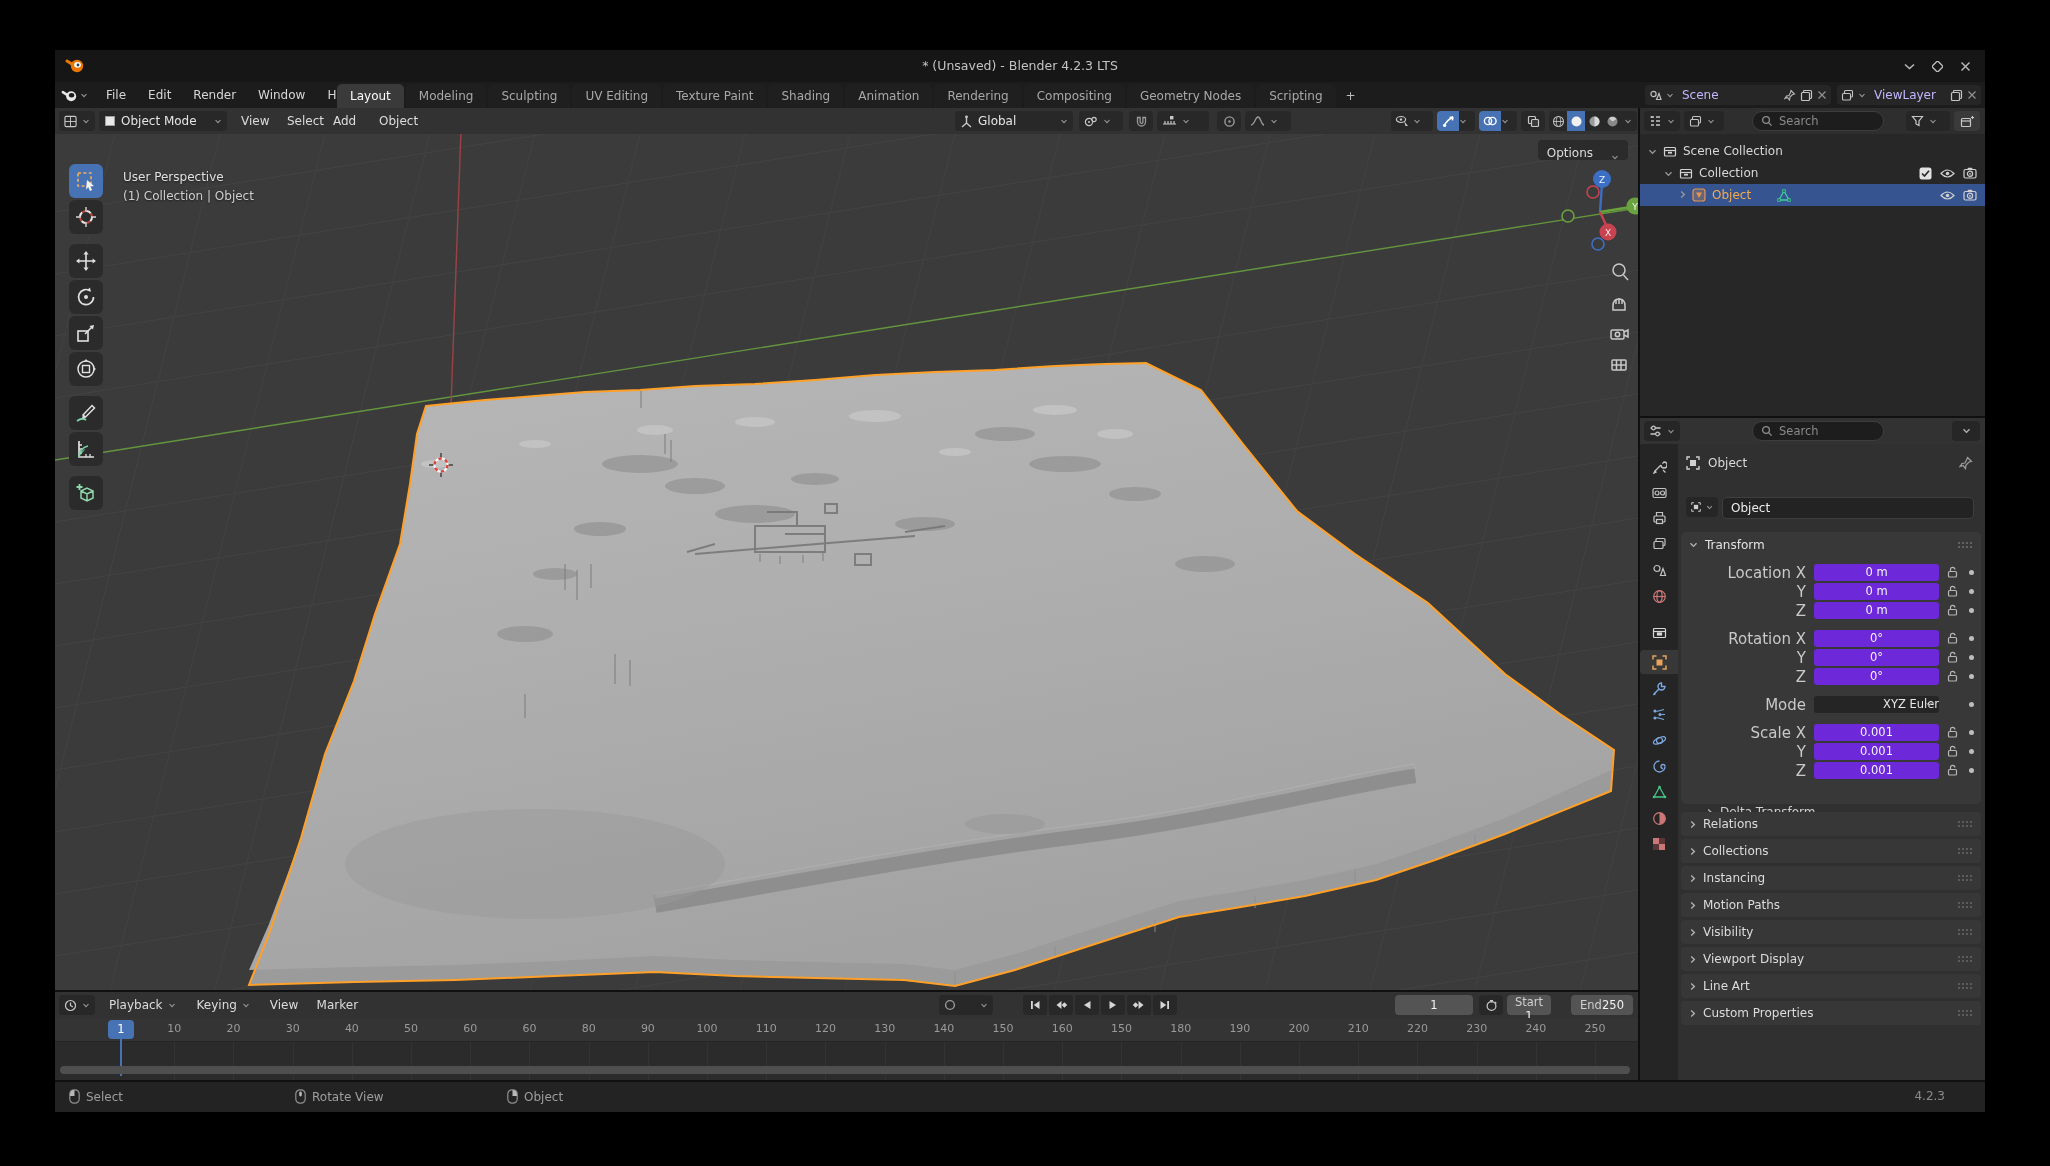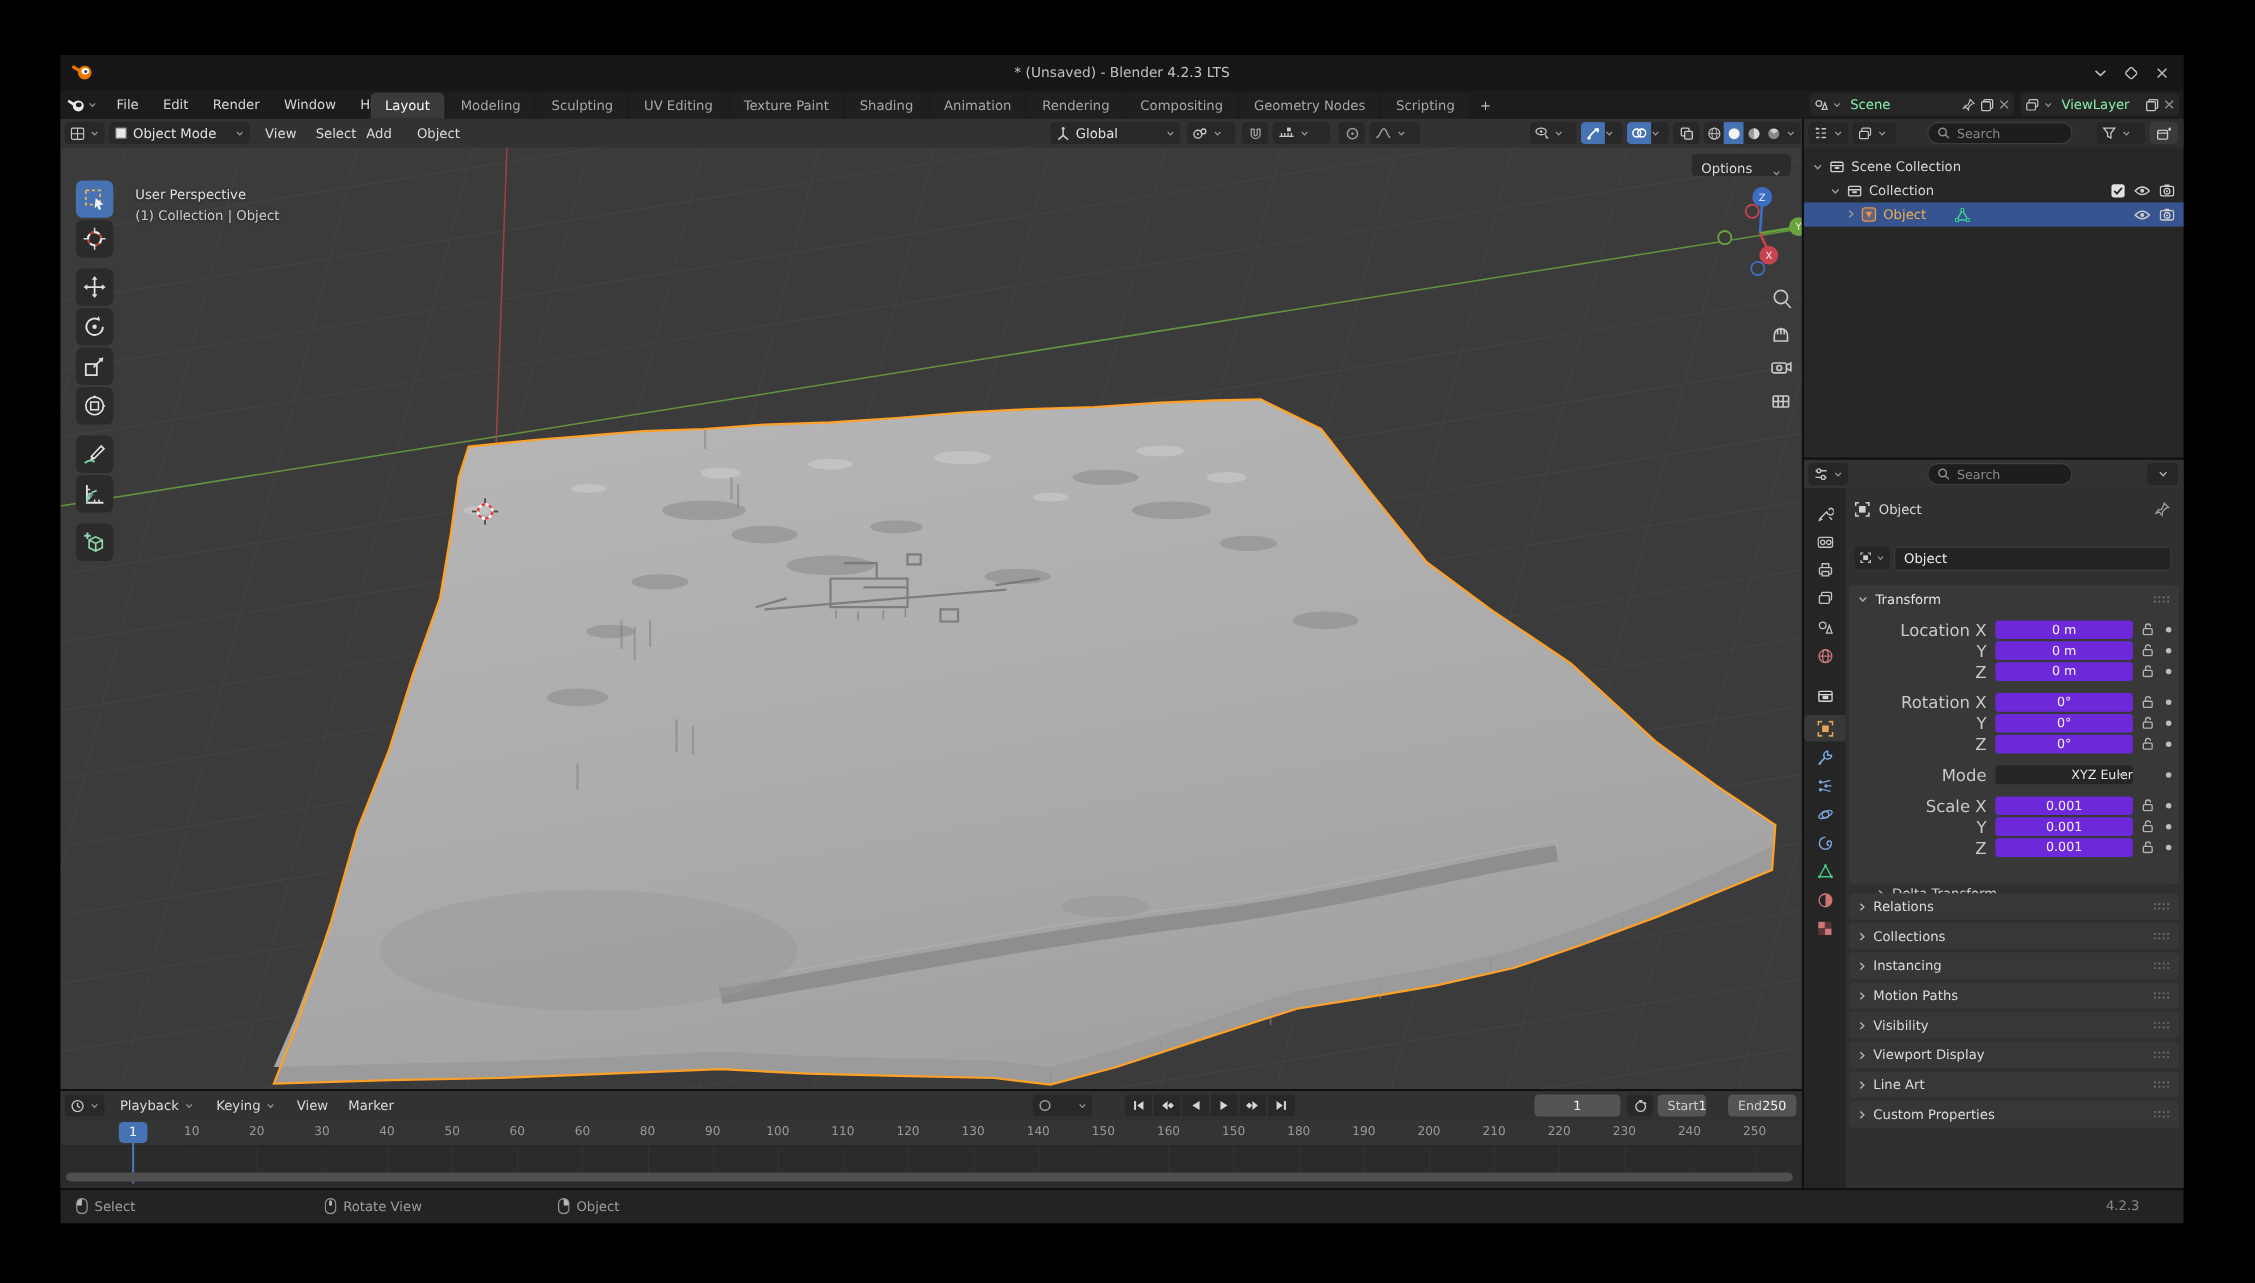--- a/index.html
+++ b/index.html
@@ -17,21 +17,21 @@
   
   #topbar { position:absolute; left:0; top:32px; width:1930px; height:26px; background:#1c1c1c; }
   .tmenu { display:inline-block; padding:0 11px; line-height:26px; color:#d6d6d6; cursor:pointer; }
   #topbar-menus { position:absolute; left:40px; top:0; }
   #app-btn { position:absolute; left:6px; top:3px; width:32px; height:20px; display:flex; align-items:center; gap:2px; cursor:pointer; }
   #topbar-tabs { position:absolute; left:282px; top:0; height:26px; display:flex; align-items:flex-end; }
   .wtab { height:24px; line-height:24px; padding:0 13px; margin-right:2px; border-radius:5px 5px 0 0; color:#a8a8a8; background:#1f1f1f; cursor:pointer; white-space:nowrap; }
   .wtab.active { background:#3a3a3a; color:#fbfbfb; }
   .wtab.addtab { background:transparent; color:#bdbdbd; padding:0 8px; }
   .selector { position:absolute; top:3px; height:20px; background:#262626; border-radius:4px; display:flex; align-items:center; padding:0 4px; gap:4px; }
-  .selector .val { color:#86efac; padding:0 4px; }
+  .selector .val { color:#c4b5fd; padding:0 4px; }
   .sep-ico { display:flex; align-items:center; cursor:pointer; }
 
   
   #viewport { position:absolute; left:0; top:58px; width:1583px; height:882px; background:#3b3b3b; overflow:hidden; }
   #vpheader { position:absolute; left:0; top:0; width:1583px; height:26px; background:#323232; z-index:30; }
   .pill { position:absolute; top:3px; height:20px; background:#282828; border-radius:4px; display:flex; align-items:center; padding:0 5px; gap:5px; cursor:pointer; }
   .pill .lbl { color:#e4e4e4; }
   .hmenu { position:absolute; top:0; height:26px; line-height:26px; padding:0 8px; color:#dcdcdc; cursor:pointer; }
   .toggle-seg { width:22px; height:20px; display:flex; align-items:center; justify-content:center; }
   .seg-group { position:absolute; top:3px; height:20px; background:#282828; border-radius:4px; display:flex; align-items:center; overflow:hidden; cursor:pointer; }
@@ -1319,21 +1319,21 @@
 
       <div class="numfield" style="left:1340px; width:78px; justify-content:center;">
         <span>1</span>
       </div>
       <div class="pill" style="left:1424px; width:24px; justify-content:center;">
         <svg width="13" height="13" viewBox="0 0 13 13">
             <circle cx="6.5" cy="7" r="4.4" fill="none" stroke="#c8c8c8" stroke-width="1.2"></circle>
             <path d="M5 1.5 h3 M6.5 2 v1.5 M10 3 l1.4 1.4" stroke="#c8c8c8" stroke-width="1.2"></path>
           </svg>
       </div>
-      <div class="numfield" style="left:1452px; width:44px;">
+      <div class="numfield" style="left:1452px; width:44px;flex-direction:column;">
         <span style="color:#cfcfcf">Start</span>
           <span>1</span>
       </div>
       <div class="numfield" style="left:1516px; width:62px;">
         <span style="color:#cfcfcf">End</span>
           <span>250</span>
       </div>
     </div>
     <div id="tl-ruler">
         <span class="tick-lab" style="left:119.28px">10</span>

